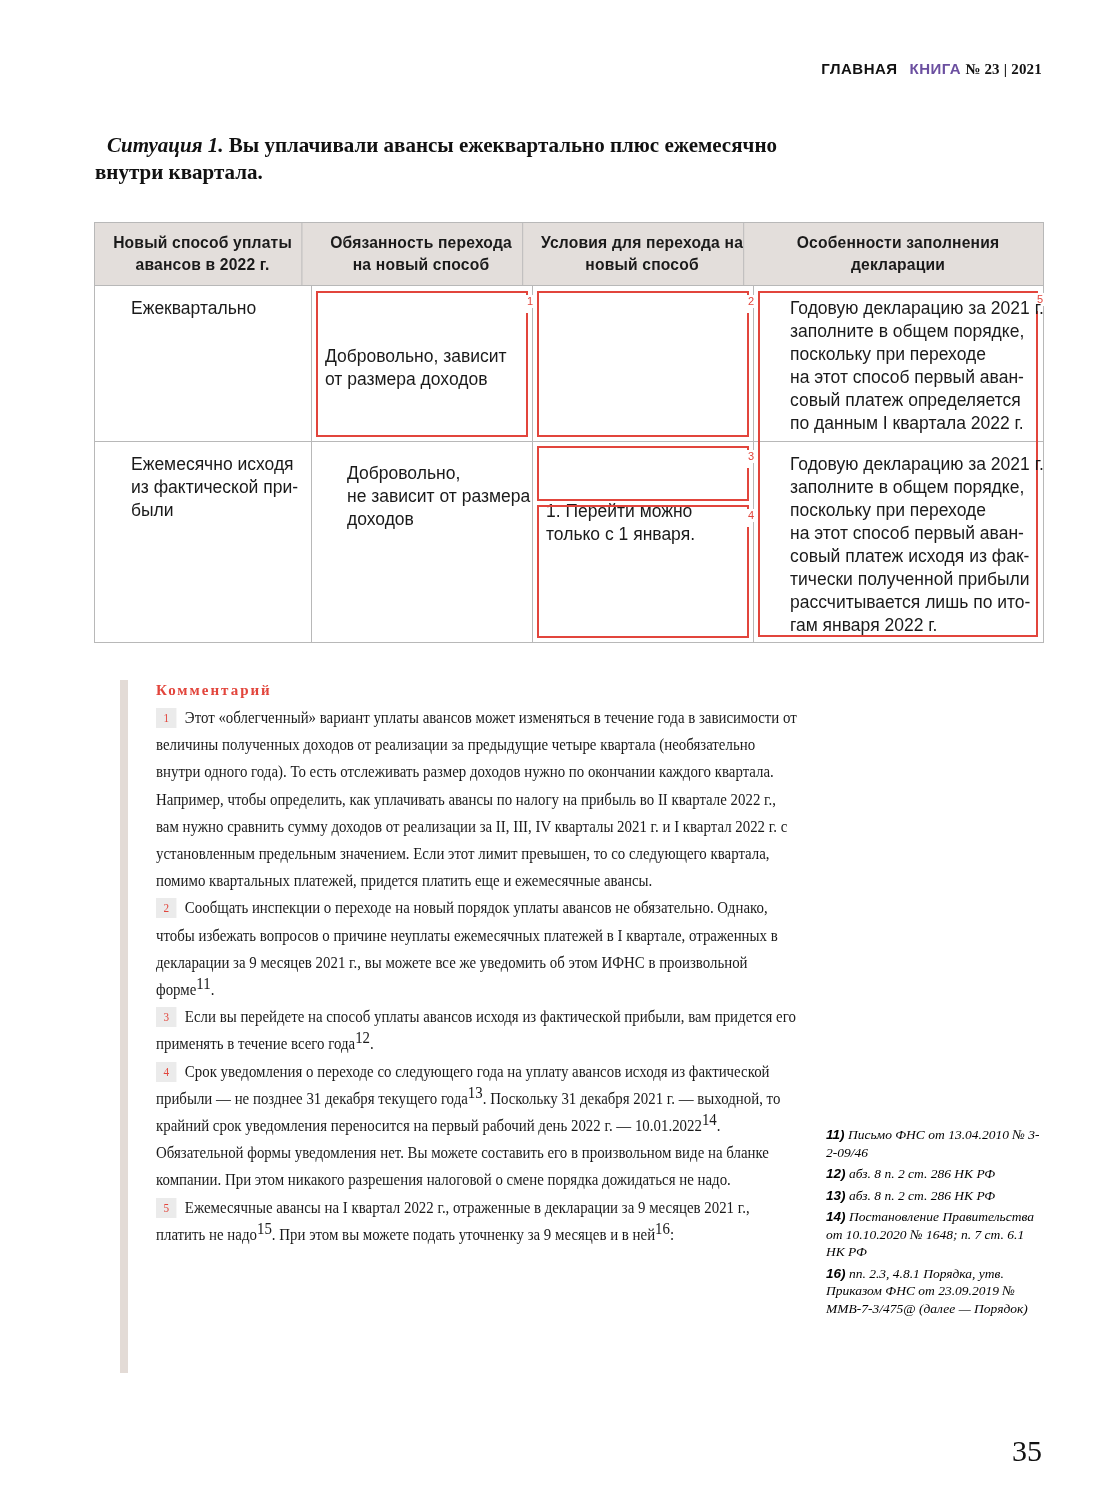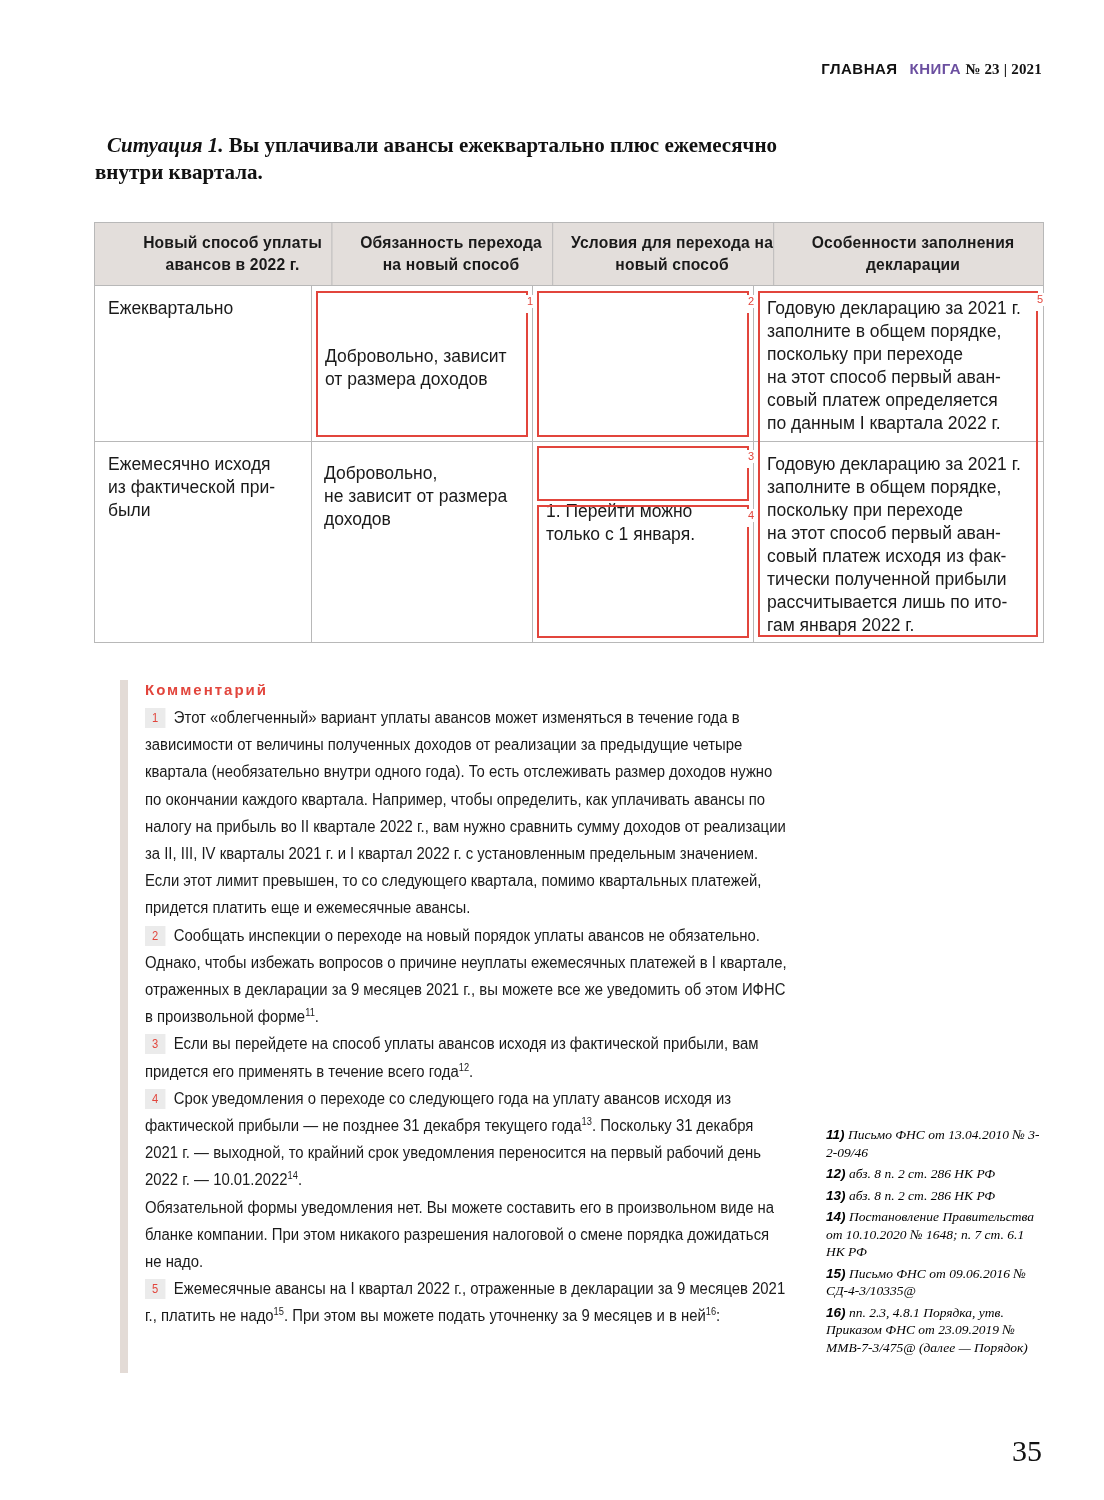--- a/index.html
+++ b/index.html
@@ -17,49 +17,49 @@
     position: absolute; left: 95px; top: 132px; width: 720px;
     font-family: "Liberation Serif", serif; font-size: 21px; line-height: 27px; font-weight: bold; color: #111;
   }
   .situation .lead { font-style: italic; margin-left: 12px; }
 
   .tbl {
     position: absolute; left: 94px; top: 222px; width: 948px;
     border: 1px solid #b8b8b8;
     font-family: "Liberation Sans", sans-serif; font-size: 17.5px; line-height: 23px; color: #1a1a1a;
   }
-  .tbl-head { display: grid; grid-template-columns: 216px 221px 221px 1fr; background: #e3dedb; border-bottom: 1px solid #b8b8b8; padding-left: 30px; }
+  .tbl-head { display: grid; grid-template-columns: 216px 221px 221px 1fr; background: #e3dedb; border-bottom: 1px solid #b8b8b8; }
   .th {
     height: 62px; display: flex; align-items: center; justify-content: center; text-align: center;
     font-weight: bold; font-size: 17px; line-height: 22px; letter-spacing: 0.2px; border-right: 1px solid #b8b8b8;
     font-family: "Liberation Sans", sans-serif; transform: scaleX(0.92);
   }
   .th:last-child { border-right: none; }
   .tbl-body { position: relative; height: 356px; }
   .vline { position: absolute; top: 0; bottom: 0; width: 1px; background: #b8b8b8; }
   .hline { position: absolute; left: 0; right: 0; height: 1px; background: #b8b8b8; top: 155px; }
   .cell { position: absolute; padding: 0; }
-  .plain { white-space: pre-line; }
+  .plain { white-space: pre-line; margin-left: 23px; }
 
   .rbox { position: absolute; border: 2px solid #e2453c; box-sizing: border-box; padding: 6px 6px 0 7px; white-space: pre-line; }
   .rbox .gap { position: absolute; right: -2px; width: 2px; background: #fff; height: 12px; top: 8px; }
   .rbox .num { position: absolute; right: -8px; top: 2px; font-size: 11px; line-height: 13px; color: #e2453c; background: #fff; padding: 0 1px; }
 
   .comment {
     position: absolute; left: 120px; top: 680px; width: 660px; height: 693px;
-    border-left: 8px solid #e3dbd6; padding-left: 17px;
-    font-family: Liberation Sans, sans-serif; font-size: 16px; line-height: 27.2px; color: #1a1a1a;
+    border-left: 8px solid #e3dbd6; padding-left: 28px;
+    font-family: Liberation Serif, serif; font-size: 16px; line-height: 27.2px; color: #1a1a1a;
   }
   .comment-title { color: #e2453c; font-weight: bold; font-size: 15px; letter-spacing: 2px; line-height: 20px; margin-bottom: 4px; }
   .para { margin: 0; }
   .para .badge {
     display: inline-block; width: 22px; height: 20px; line-height: 20px; text-align: center; background: #ebebeb;
     color: #e2453c; font-size: 12px; margin-right: 9px; vertical-align: 1px;
   }
-  .para sup { font-size: 10px; line-height: 0; }
+  .para sup { font-size: 16px; line-height: 0; }
   .body-text { transform: scaleX(0.93); transform-origin: left top; width: 690px; }
 
   .footnotes {
     position: absolute; left: 826px; top: 1126px; width: 220px;
     font-family: "Liberation Serif", serif; font-size: 13.5px; line-height: 17.5px; color: #000000; font-style: italic;
   }
   .fn { margin-bottom: 4px; }
   .fn b { font-family: "Liberation Sans", sans-serif; font-weight: bold; }
 
   .page-number { position: absolute; right: 62px; top: 1434px; font-family: "Liberation Serif", serif; font-size: 30px; color: #111; }
@@ -156,17 +156,16 @@
       <span class="badge">5</span><span>Ежемесячные авансы на I квартал 2022 г., отраженные в декларации за 9 месяцев 2021 г., платить не надо</span><sup>15</sup><span>. При этом вы можете подать уточненку за 9 месяцев и в ней</span><sup>16</sup><span>:</span>
     </p>
   </div>
 </div>
 
 <div class="footnotes">
   <div class="fn"><b>11)</b><span> Письмо ФНС от 13.04.2010 № 3-2-09/46</span></div>
   <div class="fn"><b>12)</b><span> абз. 8 п. 2 ст. 286 НК РФ</span></div>
   <div class="fn"><b>13)</b><span> абз. 8 п. 2 ст. 286 НК РФ</span></div>
   <div class="fn"><b>14)</b><span> Постановление Правительства от 10.10.2020 № 1648; п. 7 ст. 6.1 НК РФ</span></div>
-  <div class="fn"><b>15)</b><span> Письмо ФНС от 09.06.2016 № СД-4-3/10335@</span></div>
   <div class="fn"><b>16)</b><span> пп. 2.3, 4.8.1 Порядка, утв. Приказом ФНС от 23.09.2019 № ММВ-7-3/475@ (далее — Порядок)</span></div>
 </div>
 
 <div class="page-number">35</div>
 
 </body></html>

